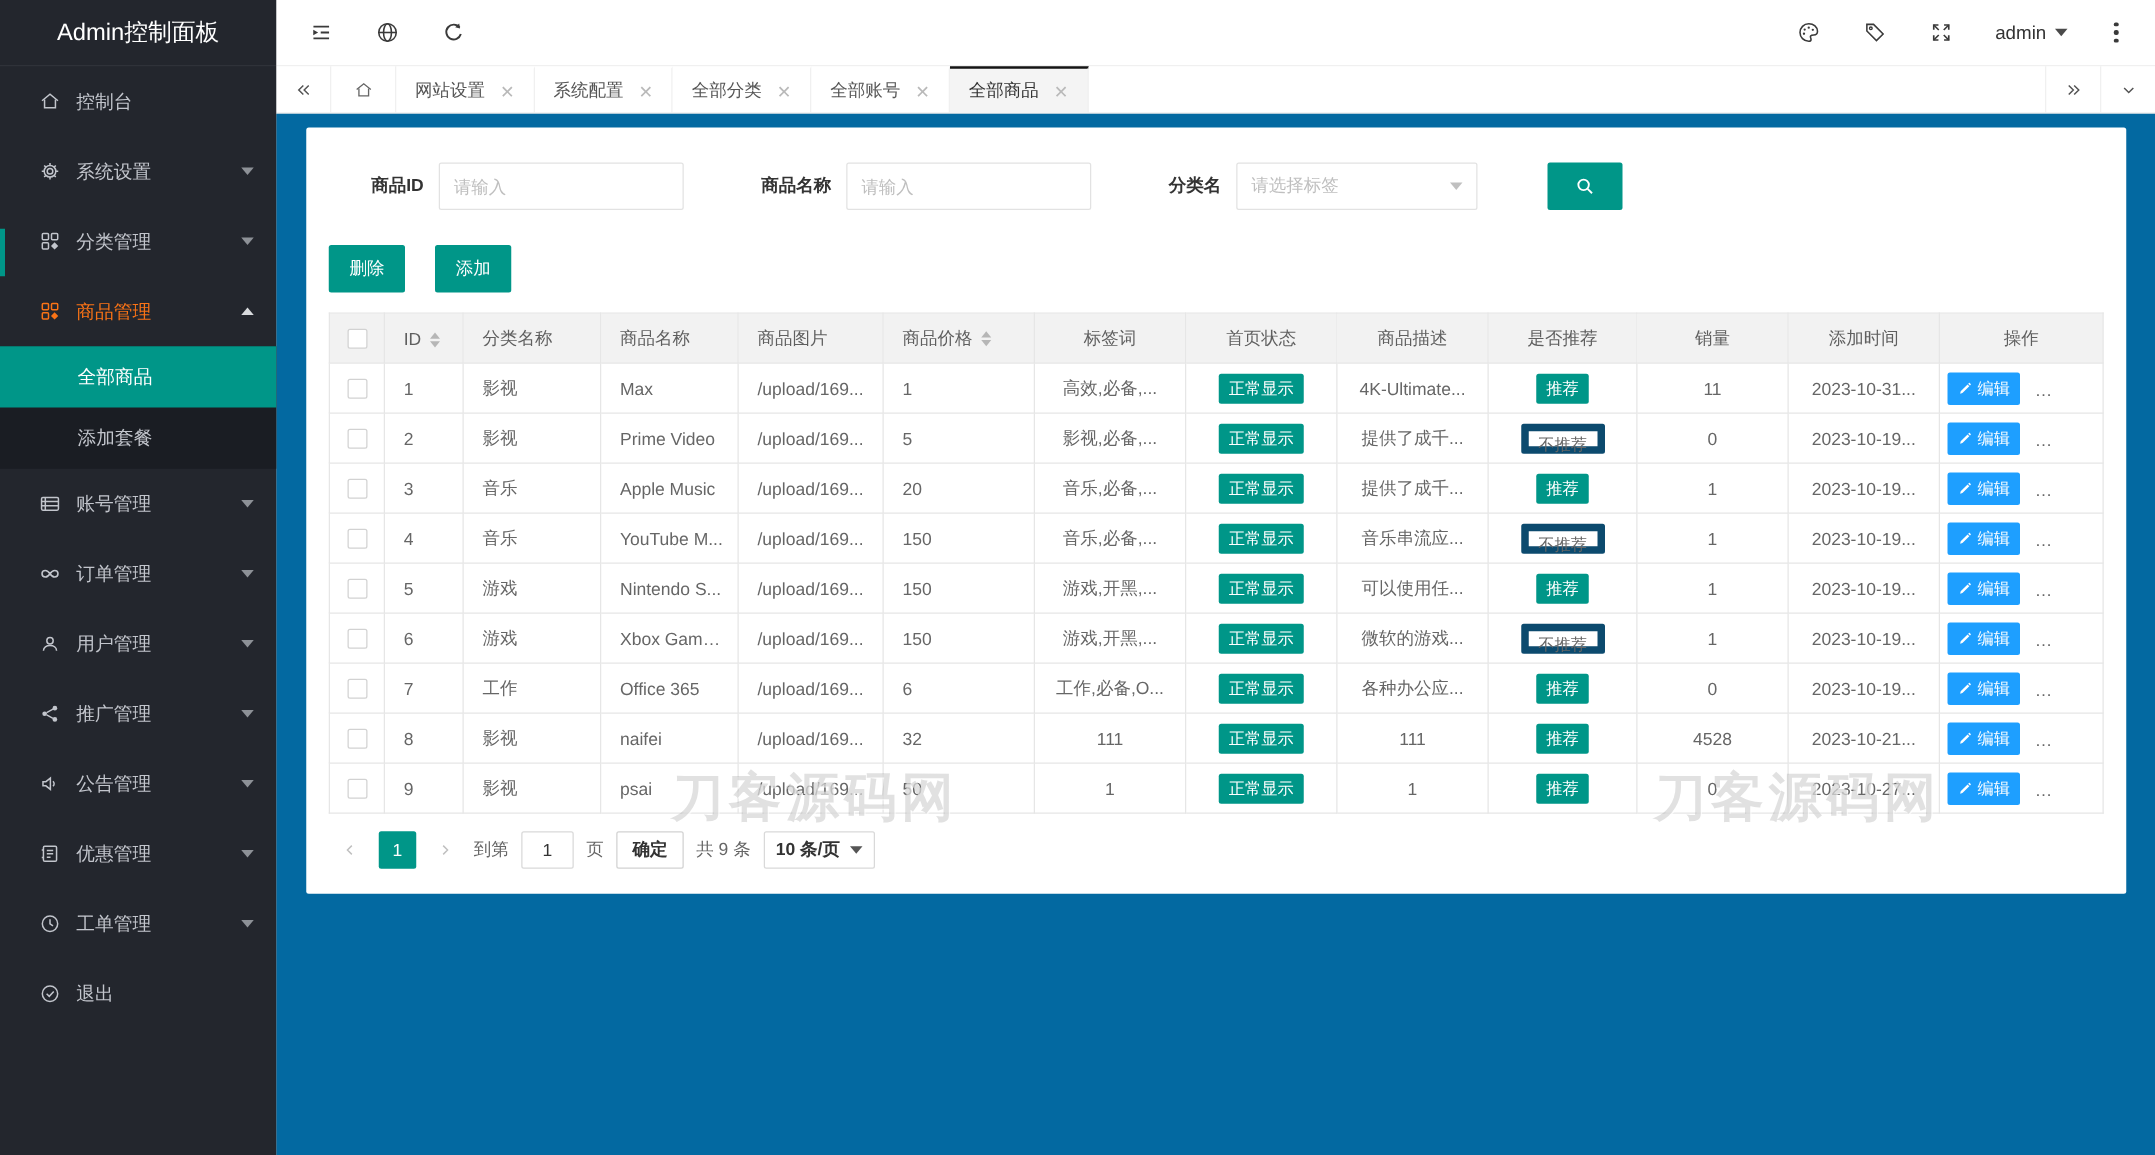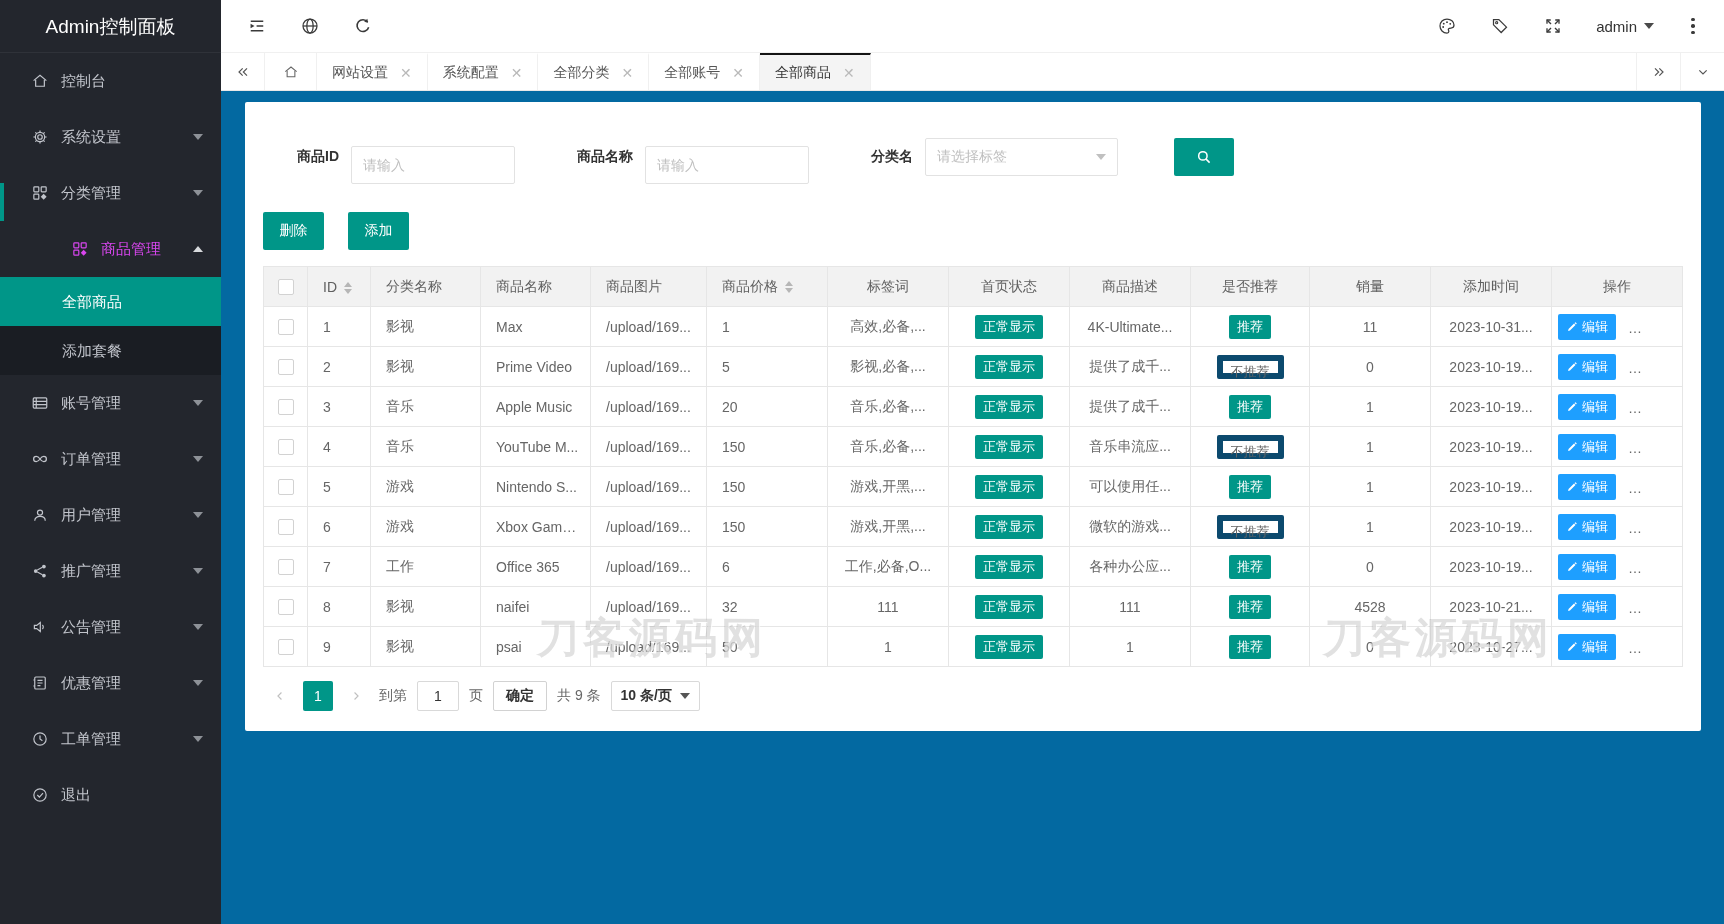--- a/index.html
+++ b/index.html
@@ -7,21 +7,21 @@
   body { font-family:"Liberation Sans","DejaVu Sans",sans-serif; font-size:14px; color:#333; background:#efefef; }
   .app { display:flex; width:1724px; height:924px; }
 
   
   .sidebar { position:relative; width:221px; height:924px; background:#23262d; flex:0 0 221px; color:#c2c5cc; }
   .sidebar-title { height:53px; line-height:53px; text-align:center; color:#fff; font-size:19px; font-weight:400; border-bottom:1px solid rgba(255,255,255,.06); }
   .side-scroll { position:absolute; left:0; top:183px; width:4px; height:38px; background:#009688; }
   .menu-item { display:flex; align-items:center; height:56px; padding:0 18px 0 31px; cursor:pointer; font-size:15px; }
   .menu-item .mi-icon { width:18px; height:18px; margin-right:12px; flex:0 0 18px; }
   .menu-item .mi-label { flex:1; }
-  .menu-item.bright { color:#d946ef;margin-left:40px; }
+  .menu-item.bright { color:#f97316; }
   .caret-down { width:0; height:0; border-left:5px solid transparent; border-right:5px solid transparent; border-top:6px solid #8d9197; }
   .caret-up { width:0; height:0; border-left:5px solid transparent; border-right:5px solid transparent; border-bottom:6px solid #d8dadd; }
   .submenu { background:#1a1d23; }
   .submenu-item { height:49px; line-height:49px; padding-left:62px; font-size:15px; cursor:pointer; color:#c2c5cc; }
   .submenu-item.active { background:#009688; color:#fff; }
 
   
   .main { flex:1; display:flex; flex-direction:column; min-width:0; }
 
   .topbar { height:53px; background:#fff; display:flex; align-items:center; padding:0 22px 0 26px; border-bottom:1px solid #f0f0f0; }
@@ -45,21 +45,21 @@
   .tab-fill { flex:1; }
   .tc-icon { width:16px; height:16px; }
 
   
   .content { flex:1; padding:11px 23px 0 24px; background:#0369a1; overflow:hidden; }
   .card { background:#fff; border-radius:2px; padding:18px 18px 20px; position:relative; }
 
   .search-row { display:flex; align-items:center; padding:10px 0 6px 34px; margin-bottom:22px; }
   .field { display:flex; align-items:center; margin-right:62px; }
   .field .f-label { font-weight:700; color:#333; margin-right:12px; white-space:nowrap; }
-  .f-input { width:164px; height:38px; border:1px solid #e2e2e2; border-radius:2px; padding:0 11px; font-size:14px; color:#333; outline:none; font-family:inherit;margin-top:16px; }
+  .f-input { width:196px; height:38px; border:1px solid #e2e2e2; border-radius:2px; padding:0 11px; font-size:14px; color:#333; outline:none; font-family:inherit; }
   .f-input::placeholder { color:#bfbfbf; }
   .f-select { width:193px; height:38px; border:1px solid #e2e2e2; border-radius:2px; padding:0 11px; display:flex; align-items:center; justify-content:space-between; color:#bfbfbf; cursor:pointer; }
   .sel-caret { width:0; height:0; border-left:5px solid transparent; border-right:5px solid transparent; border-top:6px solid #c0c0c0; }
   .btn-search { width:60px; height:38px; background:#009688; border:none; border-radius:2px; display:flex; align-items:center; justify-content:center; cursor:pointer; margin-left:-6px; }
   .btn-search svg { width:18px; height:18px; color:#fff; }
 
   .toolbar { display:flex; gap:24px; margin-bottom:16px; }
   .btn-teal { min-width:61px; height:38px; background:#009688; color:#fff; border:none; border-radius:2px; font-size:14px; padding:0 16px; cursor:pointer; font-family:inherit; }
 
   table { border-collapse:collapse; table-layout:fixed; width:100%; }

